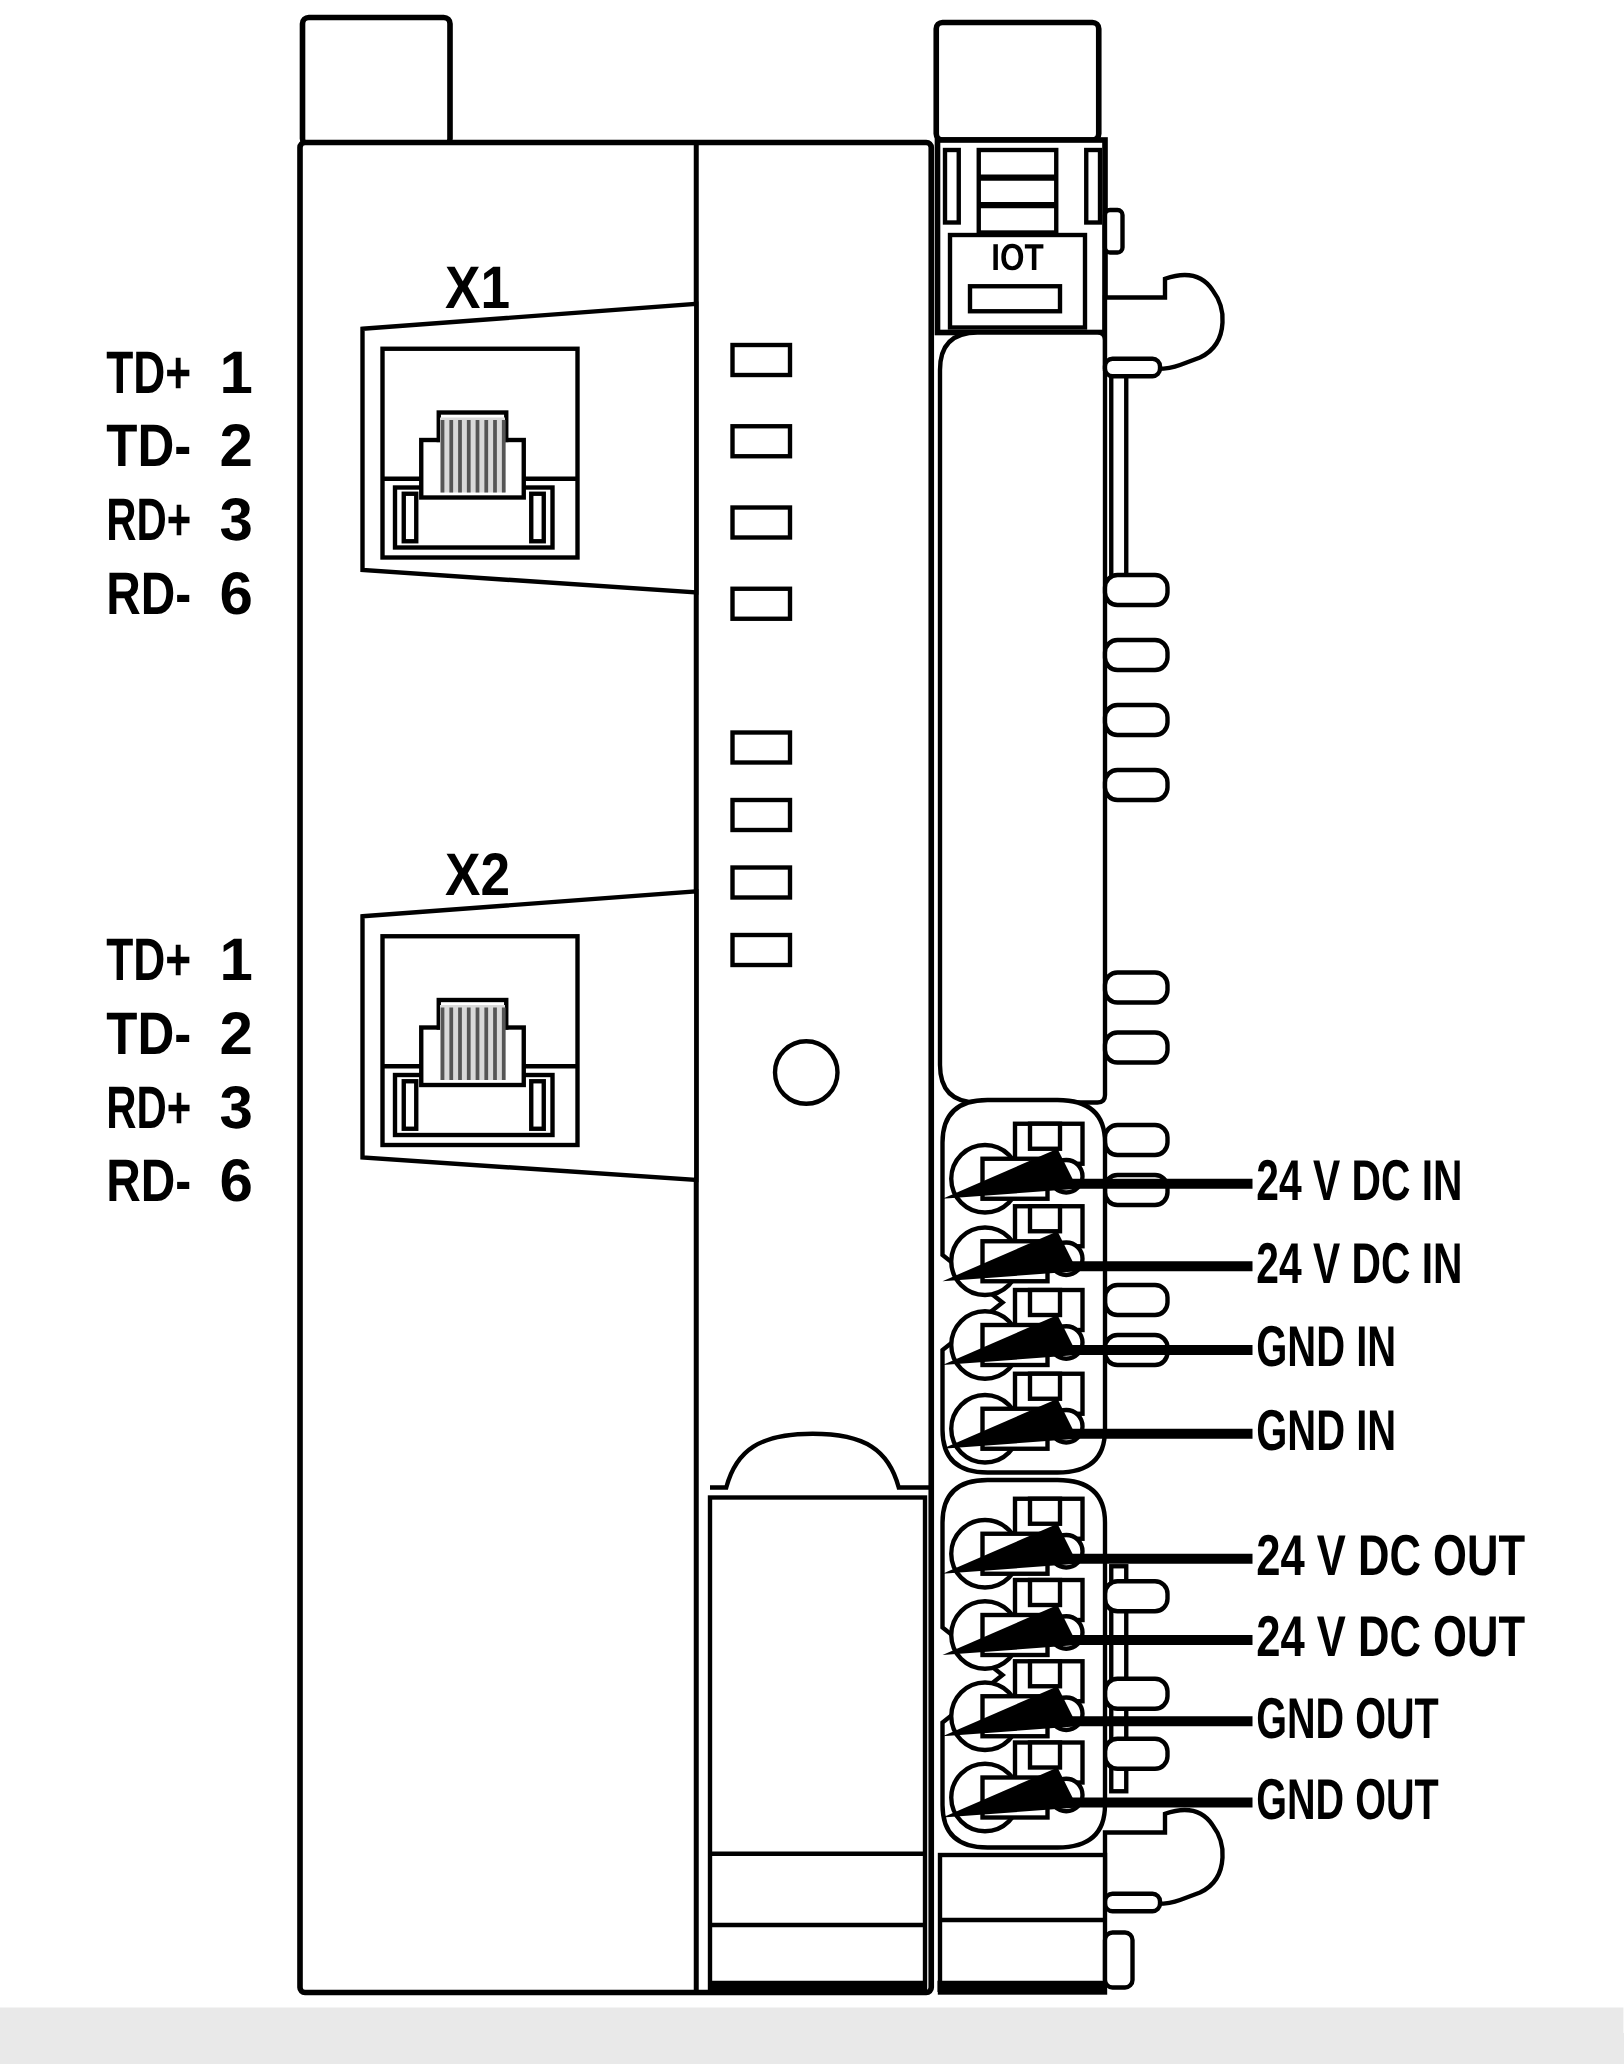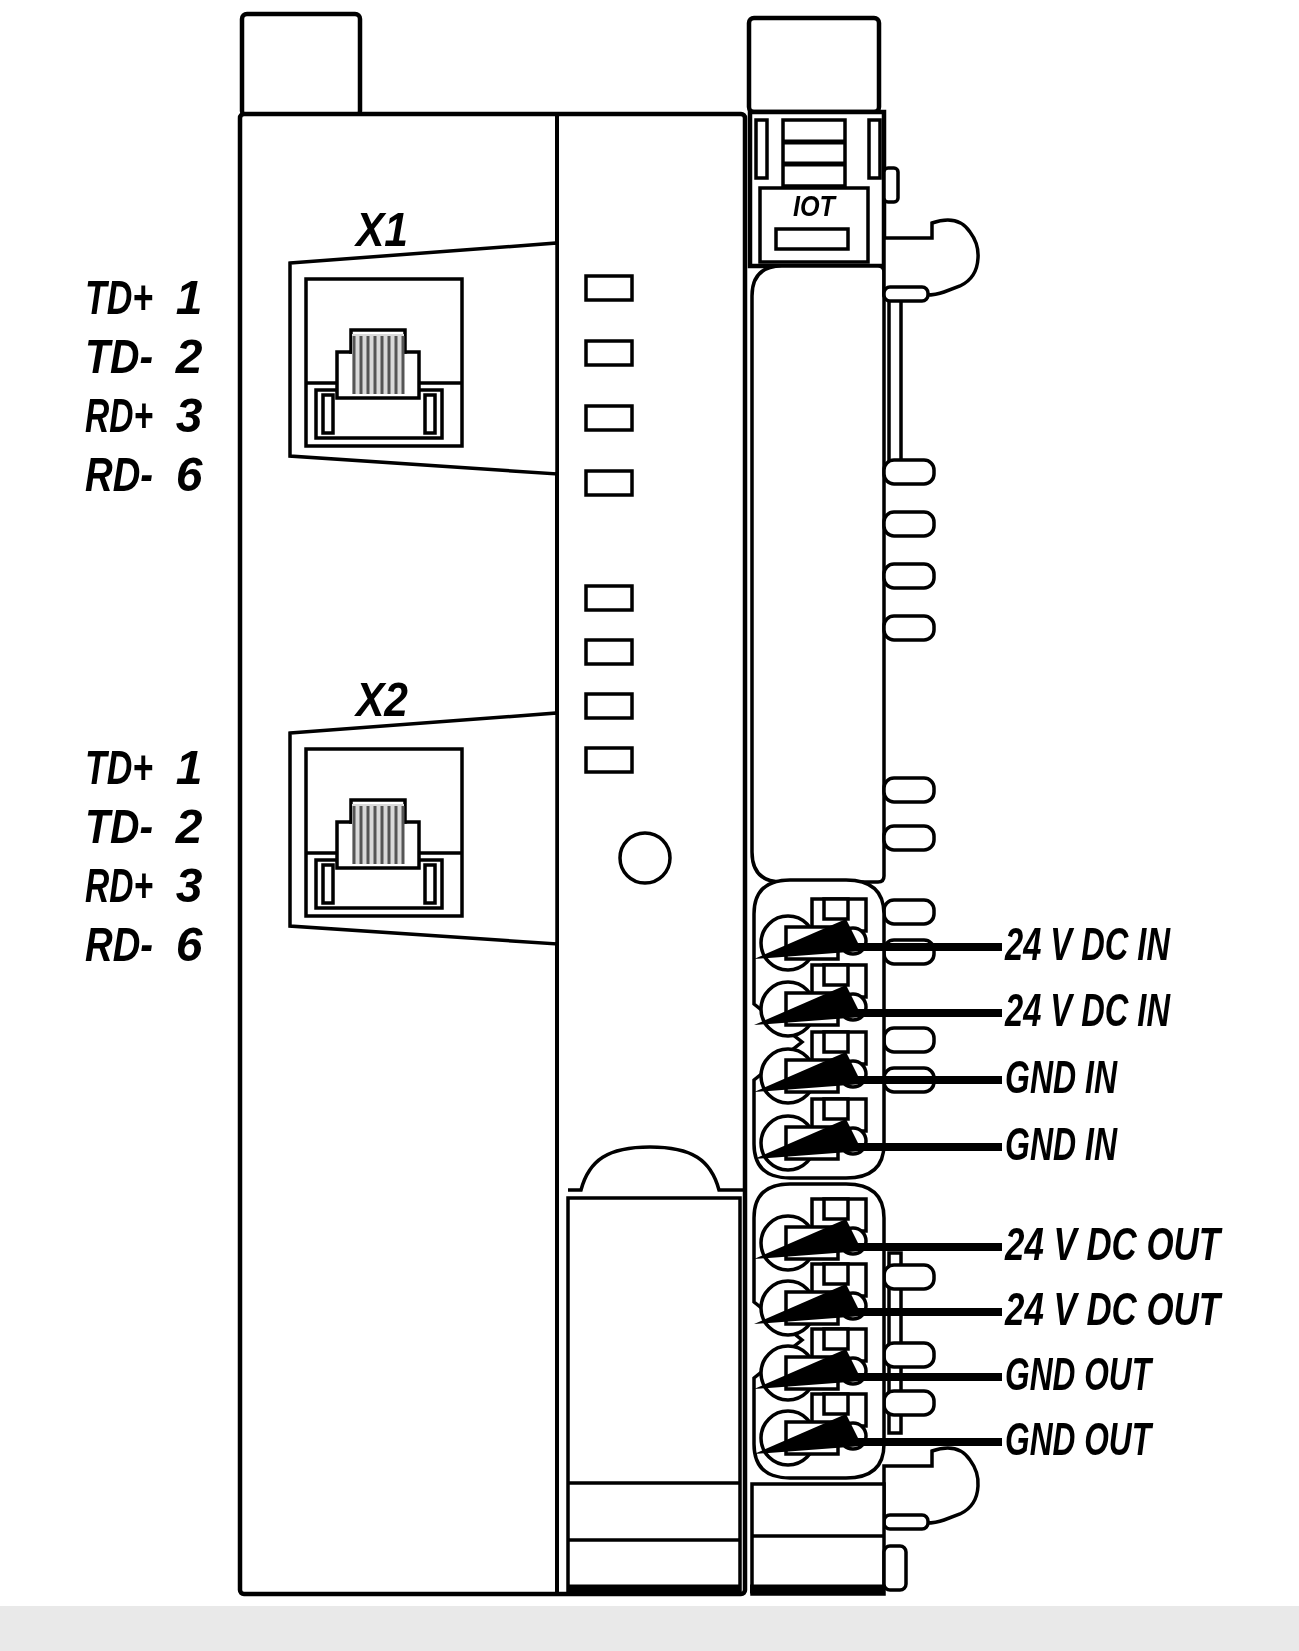--- a/index.html
+++ b/index.html
@@ -1,16 +1,16 @@
 <!DOCTYPE html>
 <html><head>
 <meta charset="utf-8">
 <style>
   html,body{margin:0;padding:0;background:#ffffff;}
-  #stage{position:relative;width:1299px;height:1651px;background:#ffffff;overflow:hidden;font-style:italic;}
+  #stage{position:relative;width:1299px;height:1651px;background:#ffffff;overflow:hidden;}
   svg{display:block;}
   text{
     font-family:"Liberation Sans","DejaVu Sans",sans-serif;
     font-weight:700;
     fill:#000000;
   }
   .outline{fill:#ffffff;stroke:#000000;stroke-width:4.5;}
   .line{fill:none;stroke:#000000;stroke-width:4;}
   .thin{fill:#ffffff;stroke:#000000;stroke-width:3.5;}
   .thinline{fill:none;stroke:#000000;stroke-width:3.5;}

